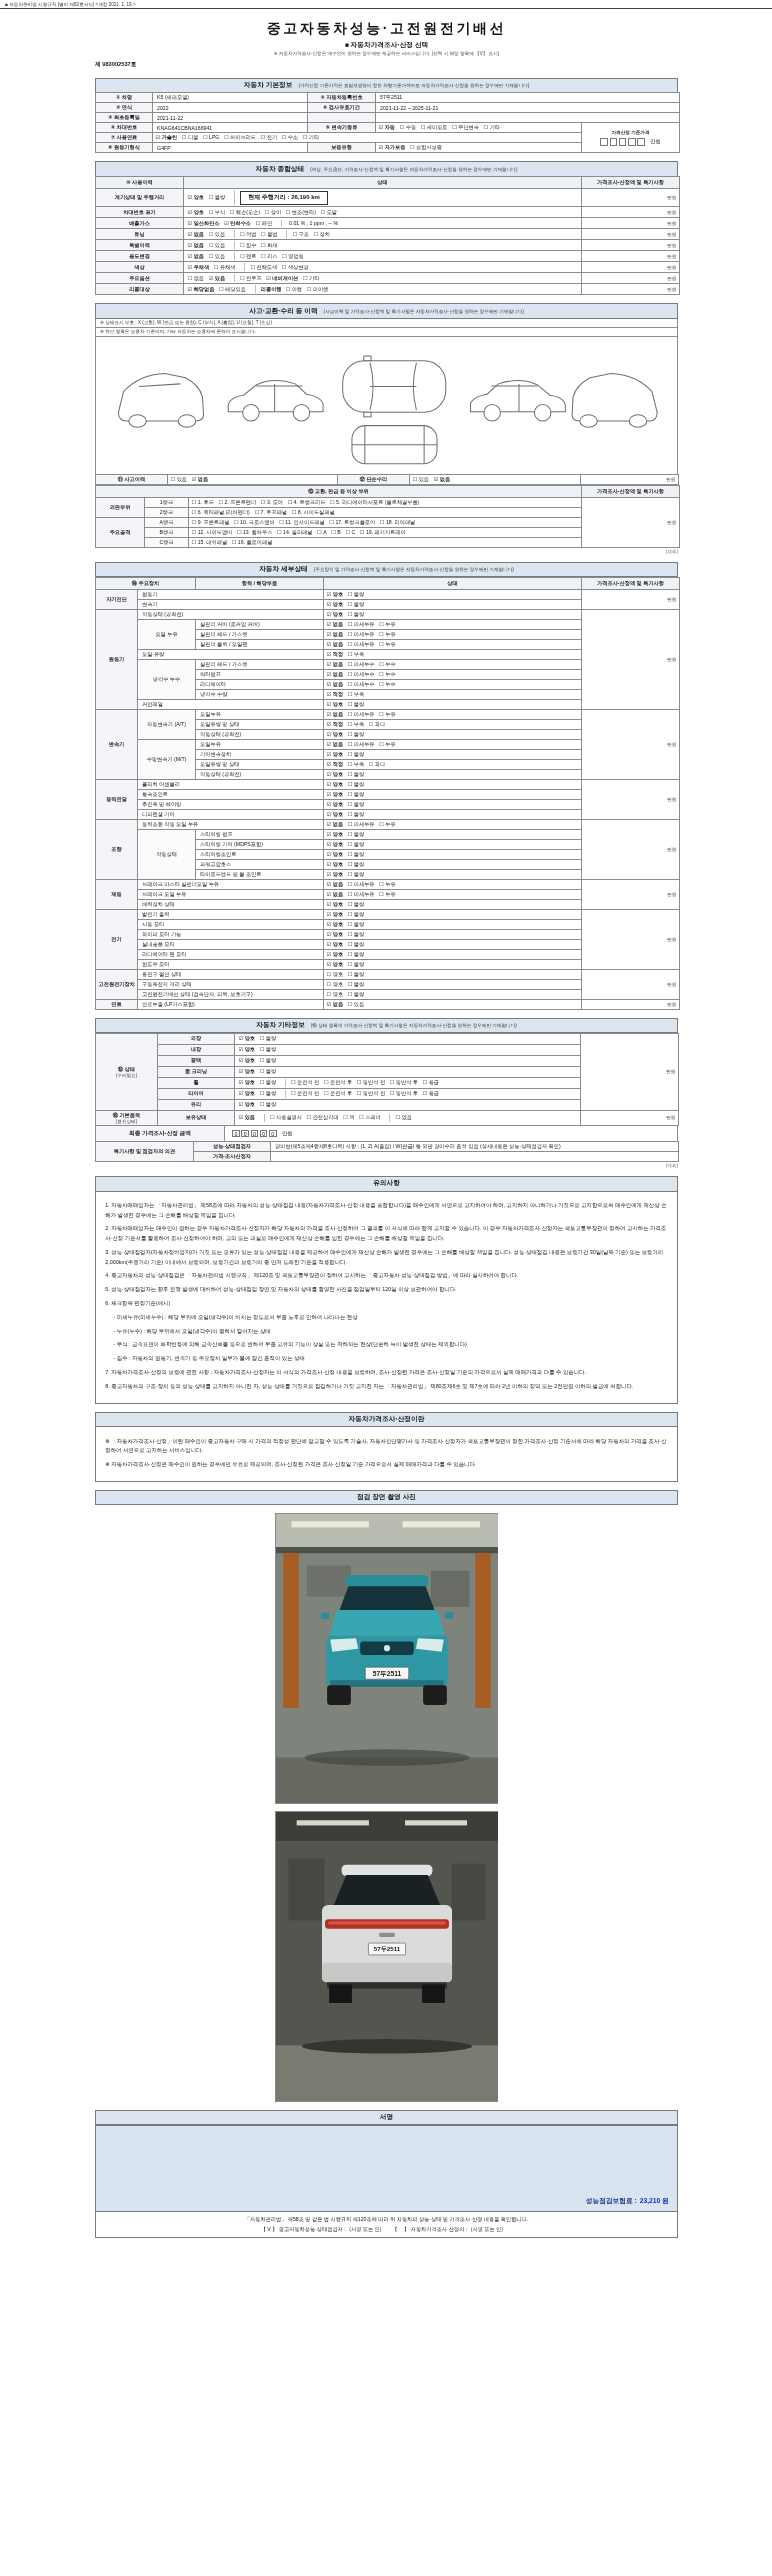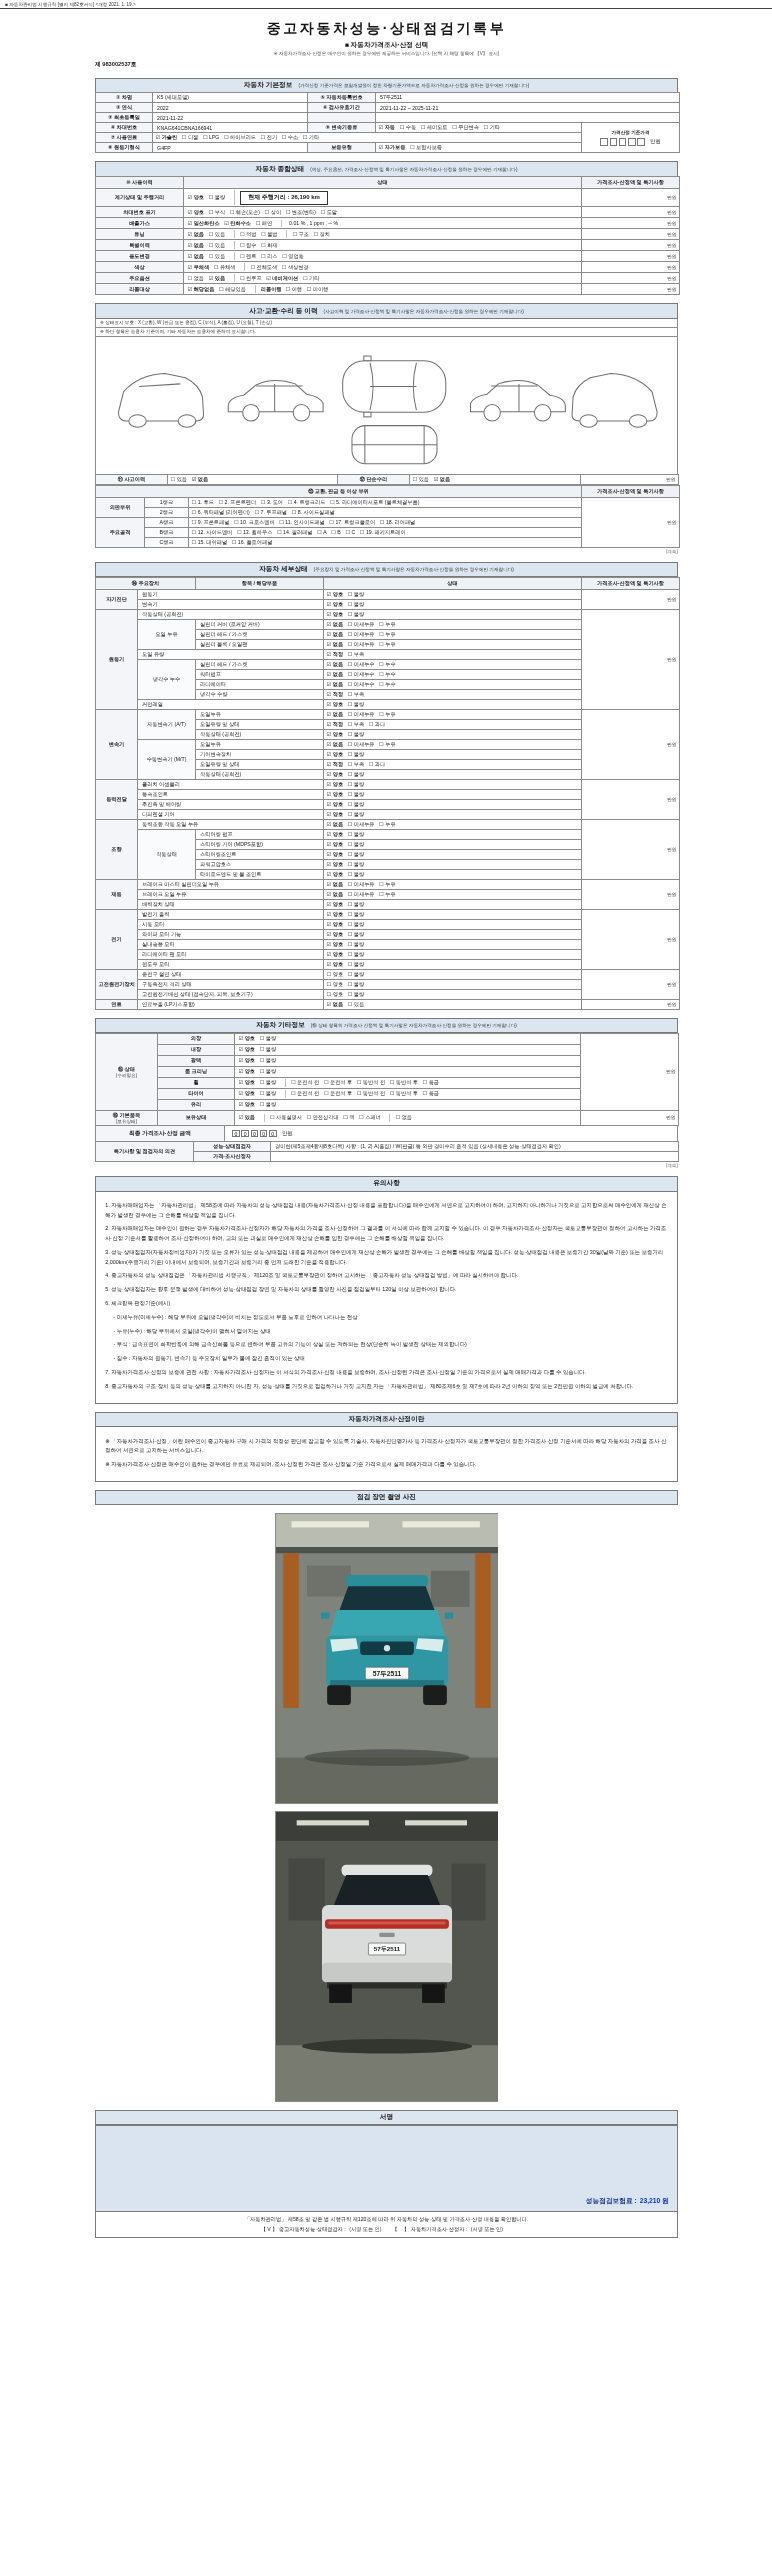--- a/index.html
+++ b/index.html
@@ -54,21 +54,21 @@
   .signlines .row2{margin-top:3.1px}
   .signlines .sp{margin:0 9.3px 0 2.1px;color:#333}
 </style>
 </head>
 <body>
 
 <div class="topstrip">■ 자동차관리법 시행규칙 [별지 제82호서식] &lt;개정 2021. 1. 19.&gt;</div>
 
 <div class="page">
 
-  <h1 class="title">중고자동차성능·상태점검기록부</h1>
+  <h1 class="title">중고자동차성능·고전원전기배선</h1>
   <div class="subtitle">■ 자동차가격조사·산정 선택</div>
   <div class="subnote">※ 자동차가격조사·산정은 매수인이 원하는 경우에만 제공하는 서비스입니다. (선택 시 해당 항목에 【V】 표시)</div>
   <div class="docno">제 983002537호</div>
 
   <div class="secbar">
     <span>자동차 기본정보</span>
     <span class="secnote">(가격산정 기준가격은 보험개발원이 정한 차량기준가액으로 자동차가격조사·산정을 원하는 경우에만 기재합니다)</span>
   </div>
   <table>
     <colgroup>

